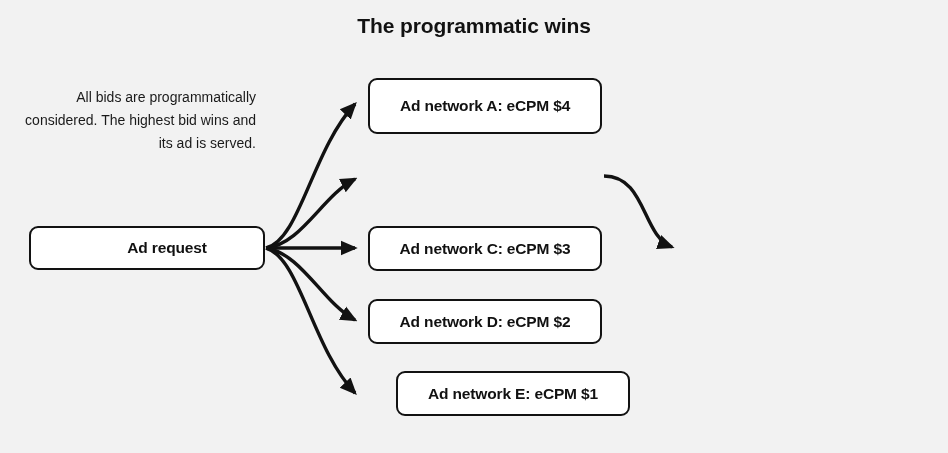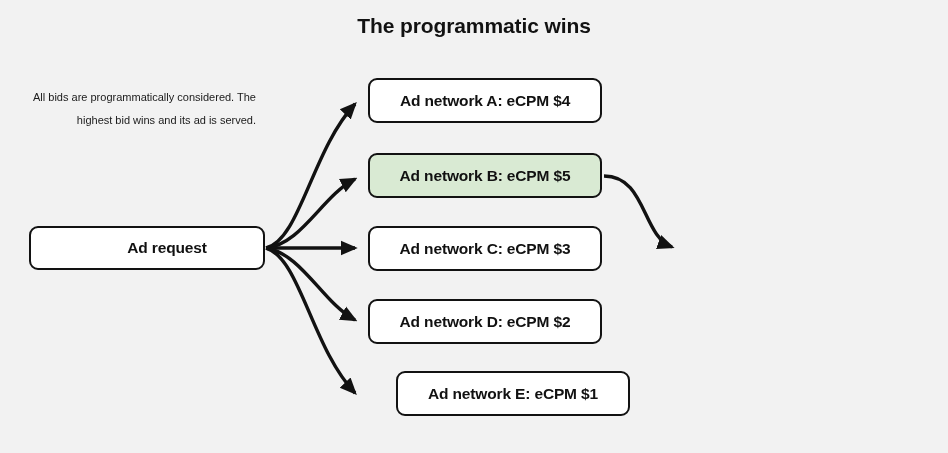--- a/index.html
+++ b/index.html
@@ -37,21 +37,21 @@
     font-weight: bold;
     color: #121212;
     letter-spacing: -0.1px;
   }
   .caption {
     position: absolute;
     left: 8px;
     top: 86px;
     width: 248px;
     text-align: right;
-    font-size: 11px;
+    font-size: 14px;
     line-height: 23px;
     color: #1a1a1a;
   }
   .node {
     position: absolute;
     box-sizing: border-box;
     border: 2px solid #121212;
     border-radius: 9px;
     display: flex;
     align-items: center;
@@ -64,21 +64,21 @@
   }
   .node.green {
     background: #d9ead3;
   }
   .node-label {
     display: block;
     white-space: nowrap;
   }
   #node-request  { left: 29px;  top: 226px; width: 236px; height: 44px; padding-left: 40px; }
   #node-winning  { left: 682px; top: 226px; width: 236px; height: 44px; }
-  #node-net-0    { left: 368px; top: 78px;  width: 234px; height: 45px; }
+  #node-net-0    { left: 368px; top: 78px;  width: 234px; height: 56px; }
   #node-net-1    { left: 368px; top: 153px; width: 234px; height: 45px; }
   #node-net-2    { left: 368px; top: 226px; width: 234px; height: 45px; }
   #node-net-3    { left: 368px; top: 299px; width: 234px; height: 45px; align-items: center; }
   #node-net-4    { left: 368px; top: 371px; width: 234px; height: 45px; margin-left: 28px; }
 </style>
 </head>
 <body>
 
 <div id="canvas">
 
@@ -103,23 +103,20 @@
   </svg>
 
   <div class="node" id="node-request">
     <span class="node-label">Ad request</span>
   </div>
 
   <div class="node" id="node-net-0">
     <span class="node-label">Ad network A: eCPM $4</span>
   </div>
 
-  <div class="node green" id="node-net-1">
-    <span class="node-label">Ad network B: eCPM $5</span>
-  </div>
 
   <div class="node" id="node-net-2">
     <span class="node-label">Ad network C: eCPM $3</span>
   </div>
 
   <div class="node" id="node-net-3">
     <span class="node-label">Ad network D: eCPM $2</span>
   </div>
 
   <div class="node" id="node-net-4">

